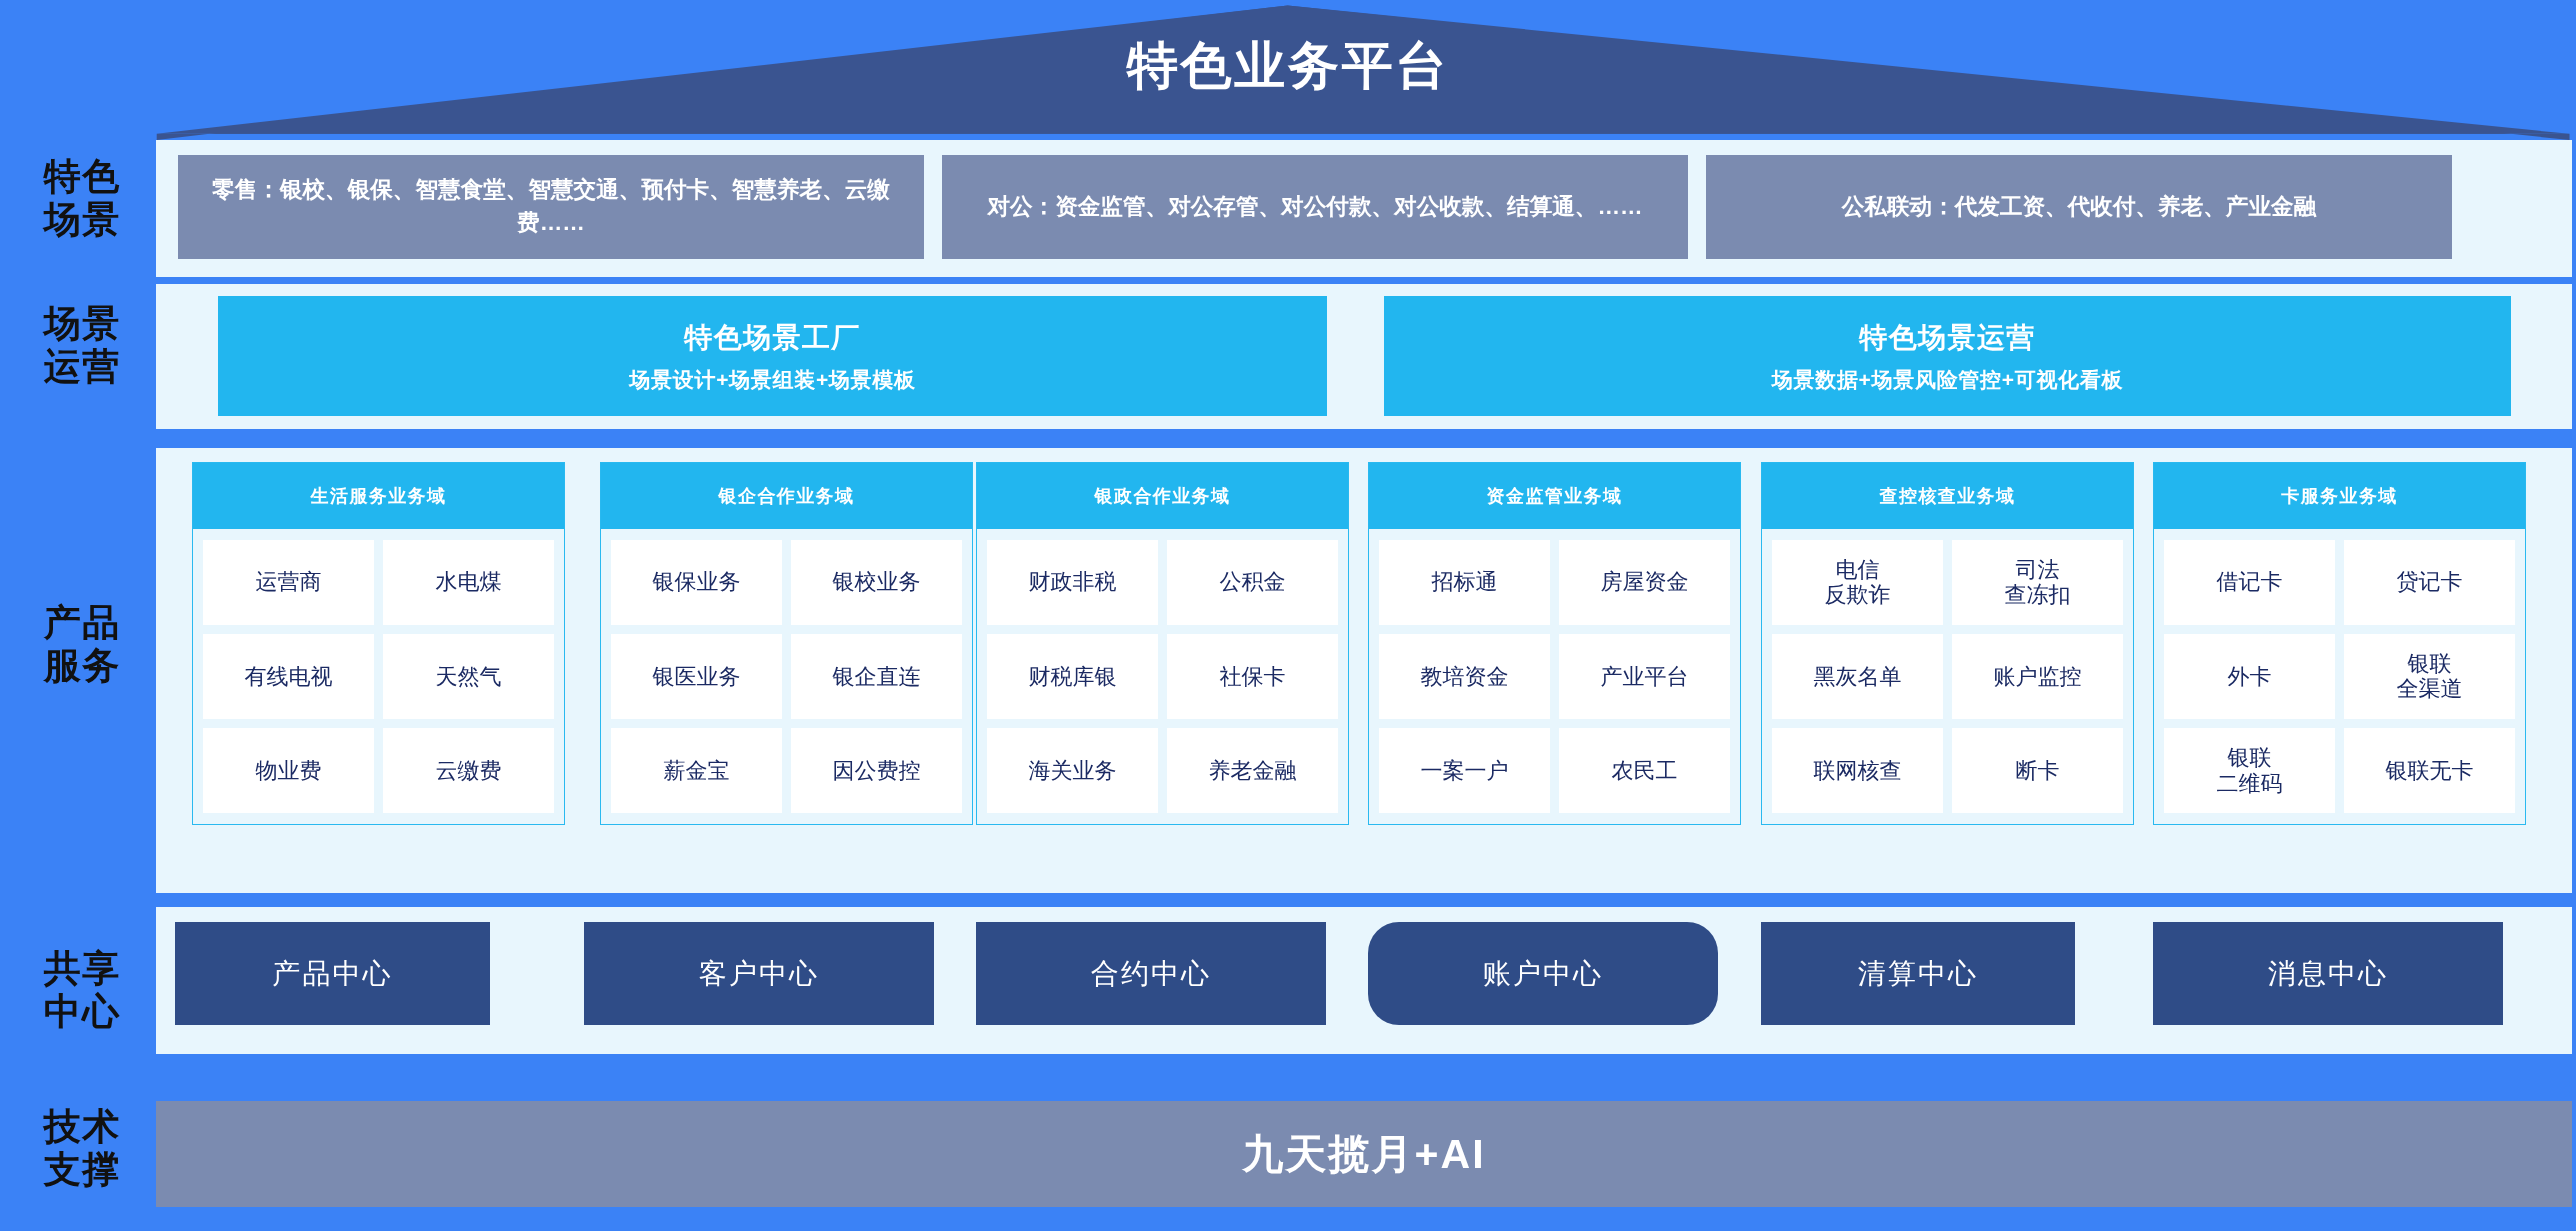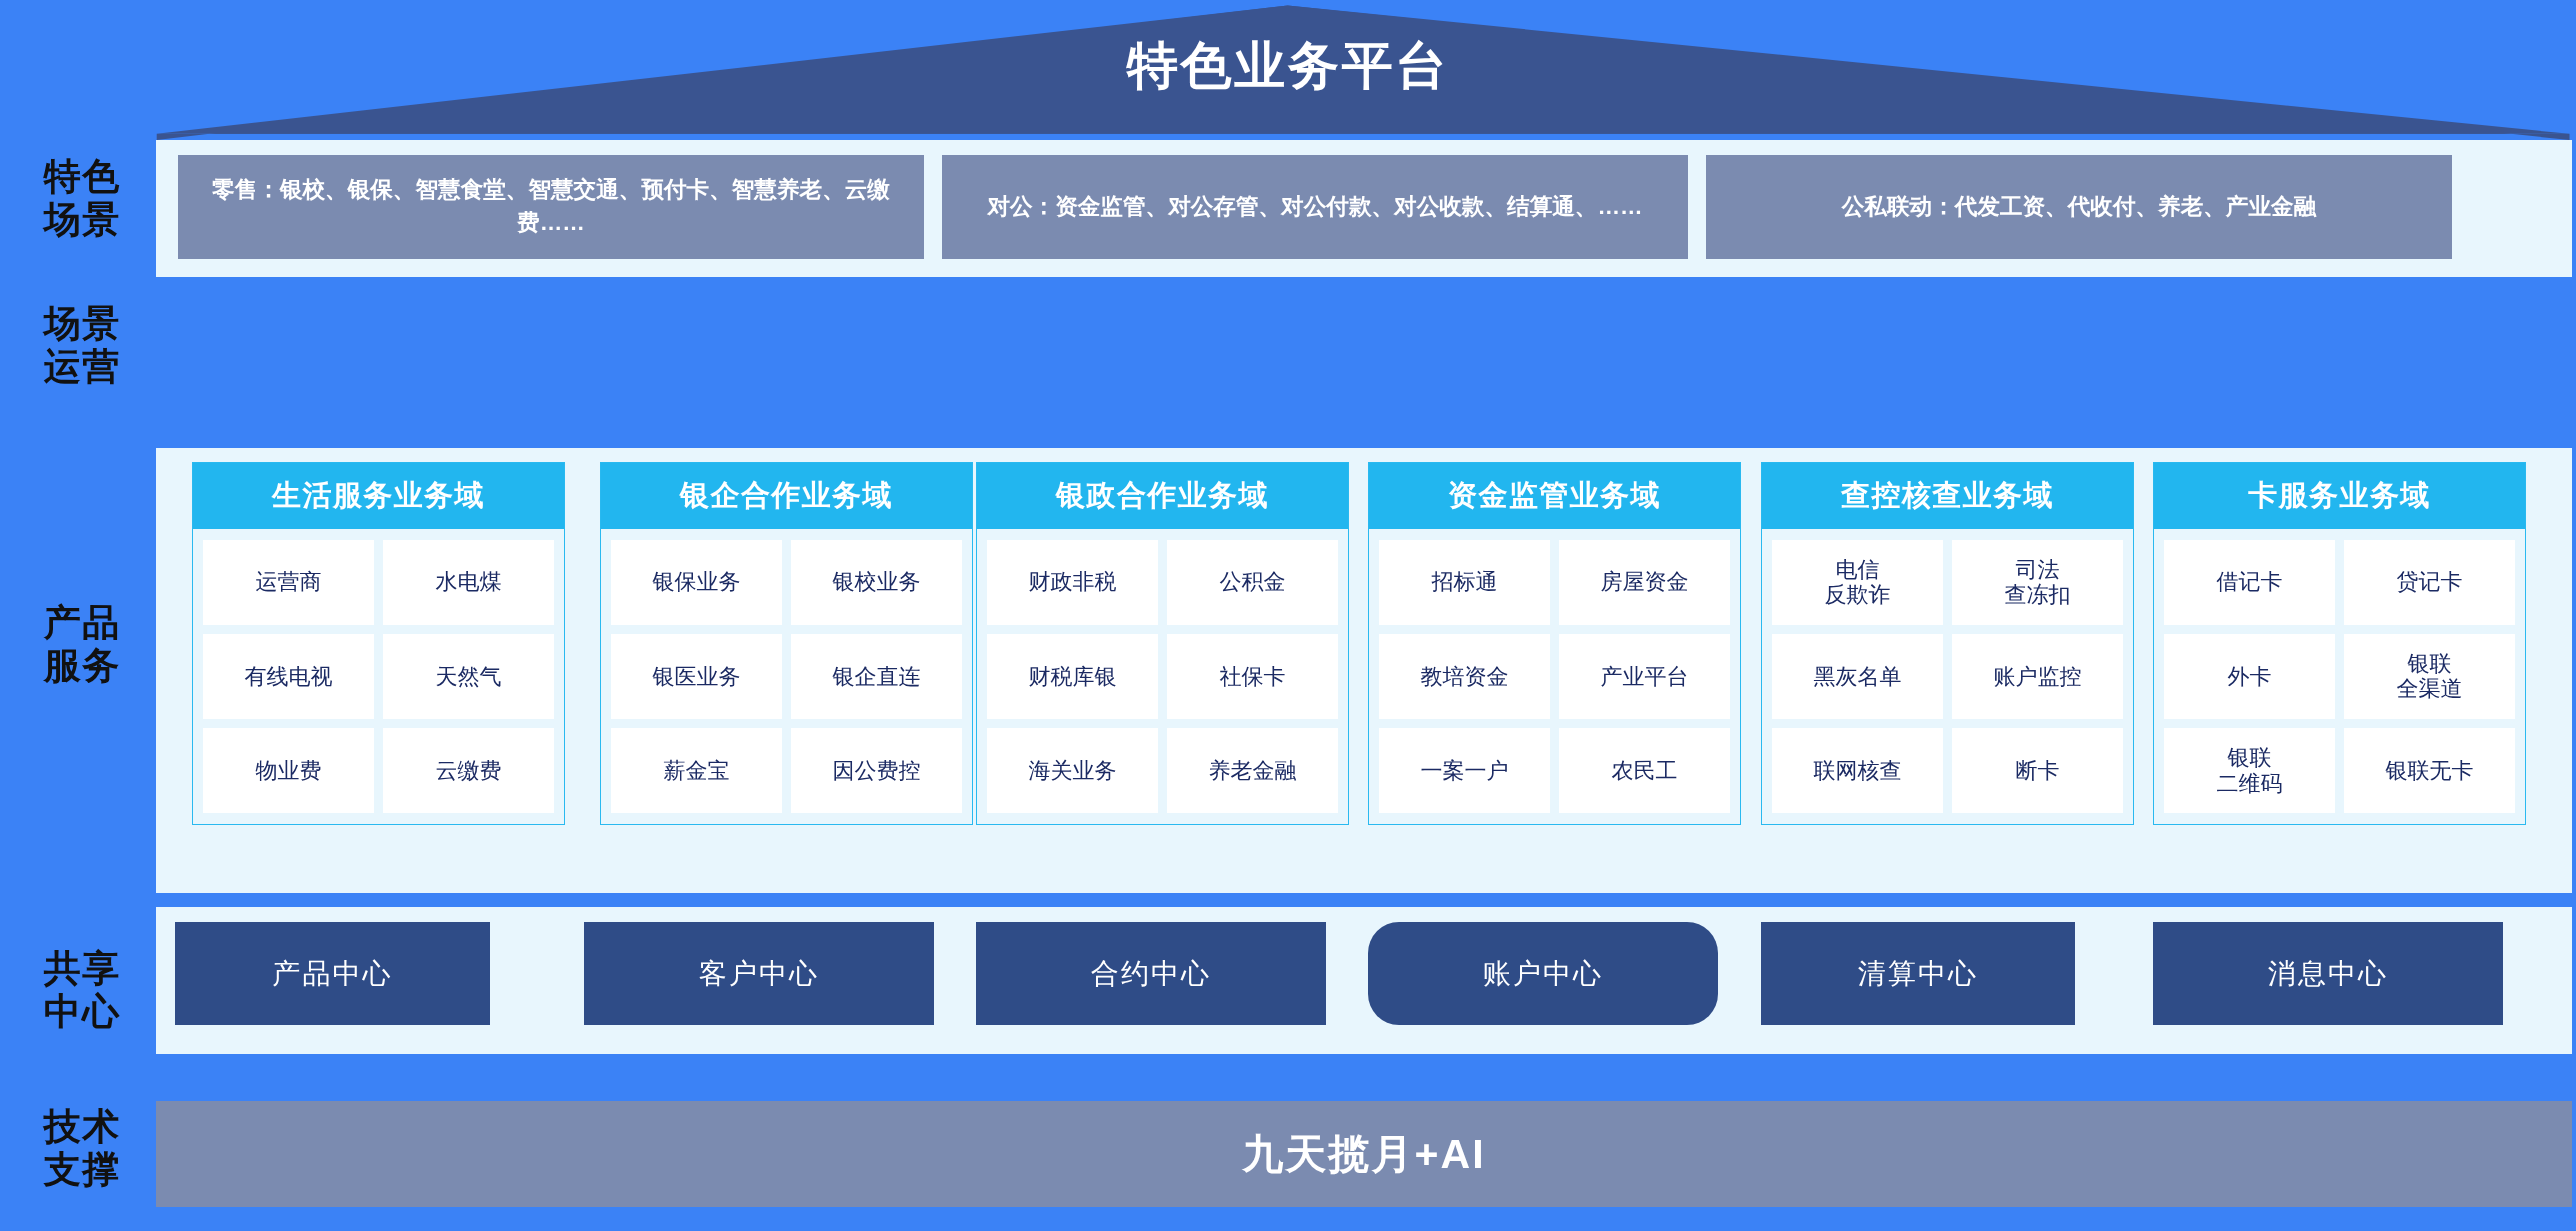--- a/index.html
+++ b/index.html
@@ -56,21 +56,21 @@
   .ops-sub   { font-size:21px; font-weight:bold; letter-spacing:0.7px; }
 
   
   .domain-col {
     position:absolute; top:13.7px; width:373px; height:363px;
     border:1.4px solid #29b9f0; background:#e8f6fd;
   }
   .domain-head {
     height:66px; background:#22b6ef;
     display:flex; align-items:center; justify-content:center;
-    color:#ffffff; font-size:29px; font-weight:bold; letter-spacing:1.4px;
+    color:#ffffff; font-size:18px; font-weight:bold; letter-spacing:1.4px;
   }
   .domain-grid {
     padding:11px 9.6px 9.6px 9.6px;
     display:grid; grid-template-columns:1fr 1fr;
     grid-template-rows:1fr 1fr 1fr;
     gap:9px 8.2px; height:294px;
   }
   .chip {
     background:#ffffff; color:#1b2a63;
     font-size:22px; line-height:1.16;
@@ -110,20 +110,30 @@
   <div class="rowlabel" style="top:156px;">特色
 场景</div>
   <div class="band" style="top:140px; height:137px;">
     <div class="scn-box" style="left:22px; width:746px;">零售：银校、银保、智慧食堂、智慧交通、预付卡、智慧养老、云缴费……</div>
     <div class="scn-box" style="left:786px; width:746px;">对公：资金监管、对公存管、对公付款、对公收款、结算通、……</div>
     <div class="scn-box" style="left:1550px; width:746px;">公私联动：代发工资、代收付、养老、产业金融</div>
   </div>
 
   <div class="rowlabel" style="top:303px;">场景
 运营</div>
+  <div class="band" style="top:284px; height:145px;">
+    <div class="ops-box" style="left:62px; width:1109px;">
+      <div class="ops-title">特色场景工厂</div>
+      <div class="ops-sub">场景设计+场景组装+场景模板</div>
+    </div>
+    <div class="ops-box" style="left:1228px; width:1127px;">
+      <div class="ops-title">特色场景运营</div>
+      <div class="ops-sub">场景数据+场景风险管控+可视化看板</div>
+    </div>
+  </div>
 
   <div class="rowlabel" style="top:602px;">产品
 服务</div>
   <div class="band" style="top:448px; height:445px;">
 
     <div class="domain-col" style="left:36px;">
       <div class="domain-head">生活服务业务域</div>
       <div class="domain-grid">
         <div class="chip">运营商</div>
         <div class="chip">水电煤</div>

